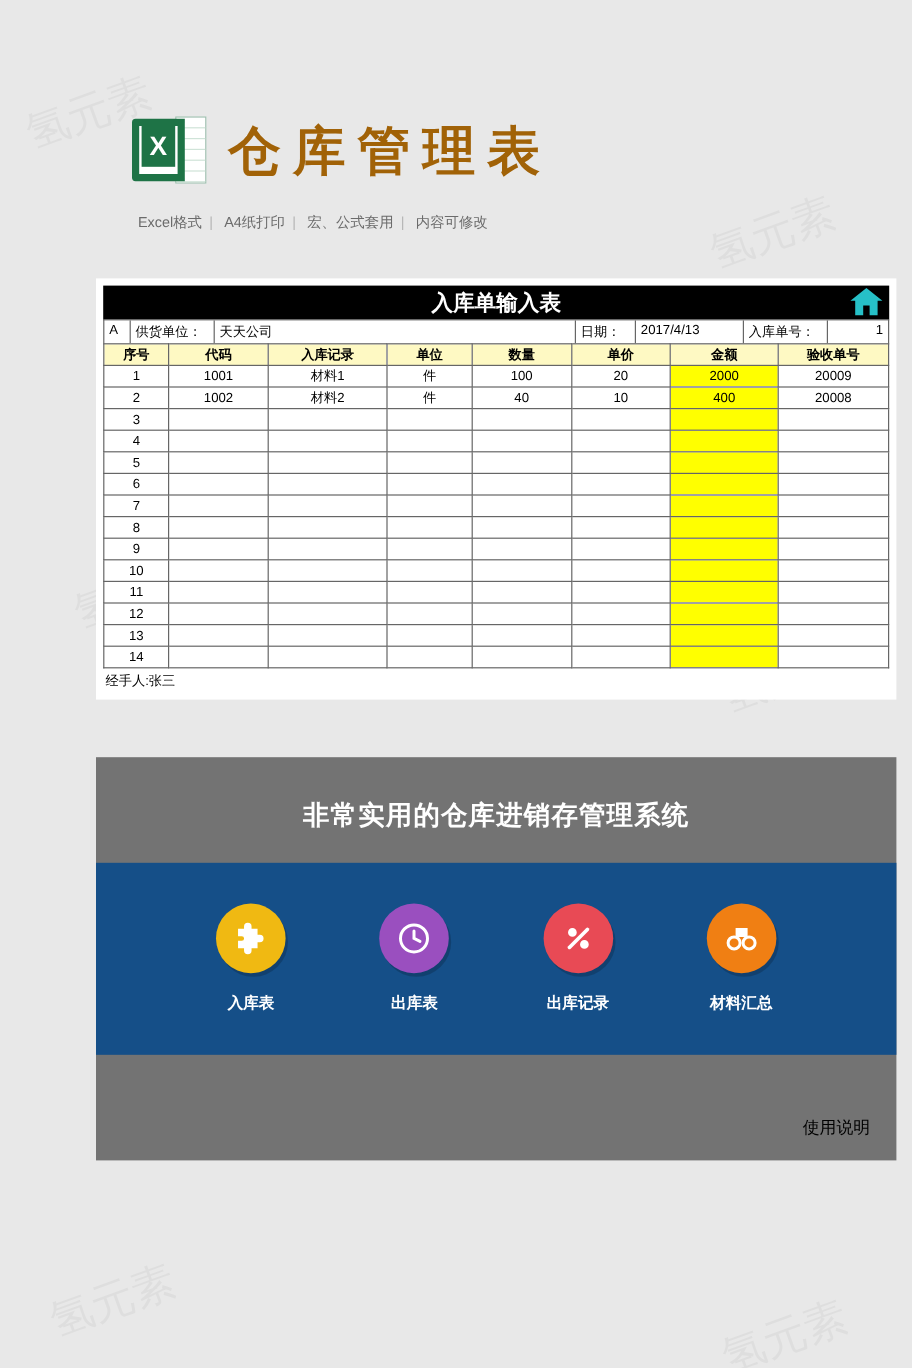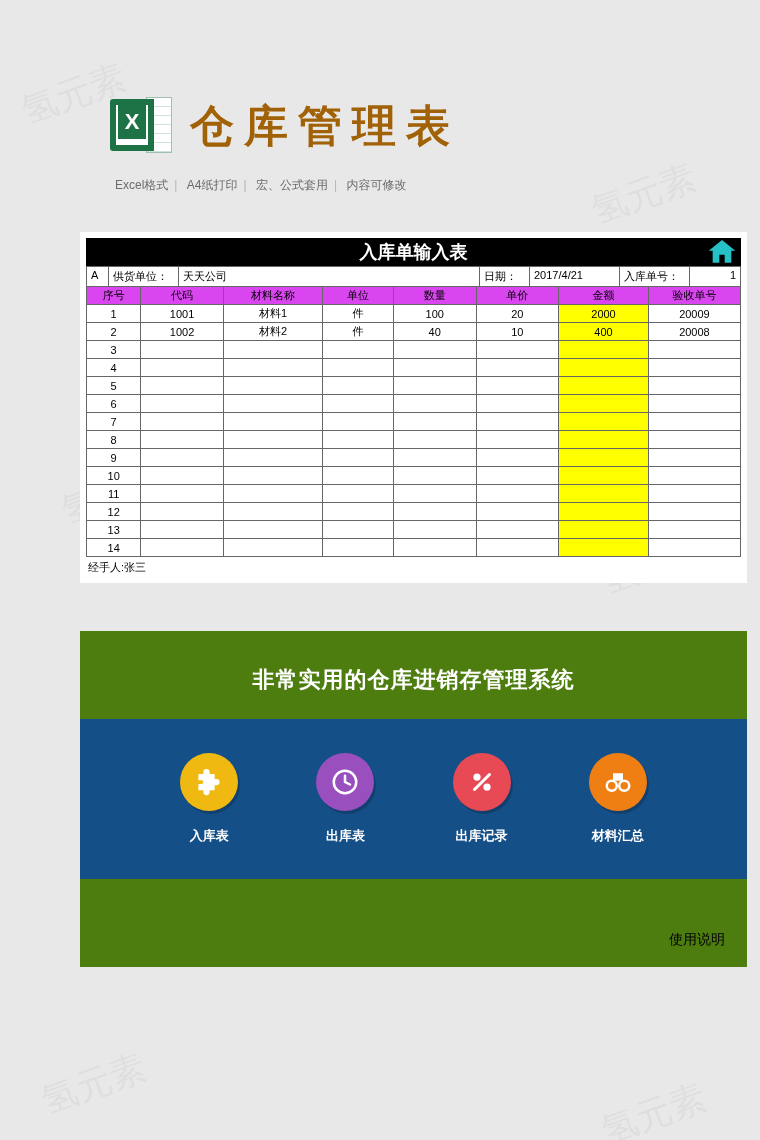--- a/index.html
+++ b/index.html
@@ -114,32 +114,32 @@
   }
   table.grid th, table.grid td{
     border:1px solid #666;
     height:18px;
     font-size:11px;
     text-align:center;
     padding:1px 0;
     overflow:hidden;
   }
   table.grid th{
-    background:#d946ef;
-    font-weight:normal;
+    background:#fef9c3;
+    font-weight:bold;
   }
   .col-amount{ background:#ffff00; }
   .footer-row{
     font-size:11px;
     padding:3px 2px 0 2px;
   }
   
   .dash-card{
     margin-top:48px;
-    background:#4d7c0f;
+    background:#737373;
     padding:0;
     height:336px;
     position:relative;
   }
   .dash-title{
     color:#fff;
     text-align:center;
     font-size:22px;
     font-weight:bold;
     padding:34px 0 24px 0;
@@ -211,40 +211,40 @@
       <svg viewBox="0 0 24 24">
           <path fill="currentColor" d="M12 3 2 11h3v9h5v-6h4v6h5v-9h3z"></path>
         </svg>
     </span>
   </div>
   <div class="metarow">
     <div style="width:22px;">A</div>
     <div style="width:70px;">供货单位：</div>
     <div style="flex:1;">天天公司</div>
     <div style="width:50px;">日期：</div>
-    <div style="width:90px;">2017/4/21</div>
+    <div style="width:90px;">2017/4/13</div>
     <div style="width:70px;">入库单号：</div>
     <div style="width:50px;text-align:right;">1</div>
   </div>
   <table class="grid">
     <colgroup>
       <col style="width:46px">
         <col style="width:70px">
         <col style="width:84px">
         <col style="width:60px">
       <col style="width:70px">
         <col style="width:70px">
         <col style="width:76px">
         <col style="width:78px">
     </colgroup>
     <thead>
         <tr id="grid-head">
           <th>序号</th>
           <th>代码</th>
-          <th>材料名称</th>
+          <th>入库记录</th>
           <th>单位</th>
           <th>数量</th>
           <th>单价</th>
           <th>金额</th>
           <th>验收单号</th>
         </tr>
       </thead>
     <tbody id="grid-body">
         <tr>
           <td>1</td>

